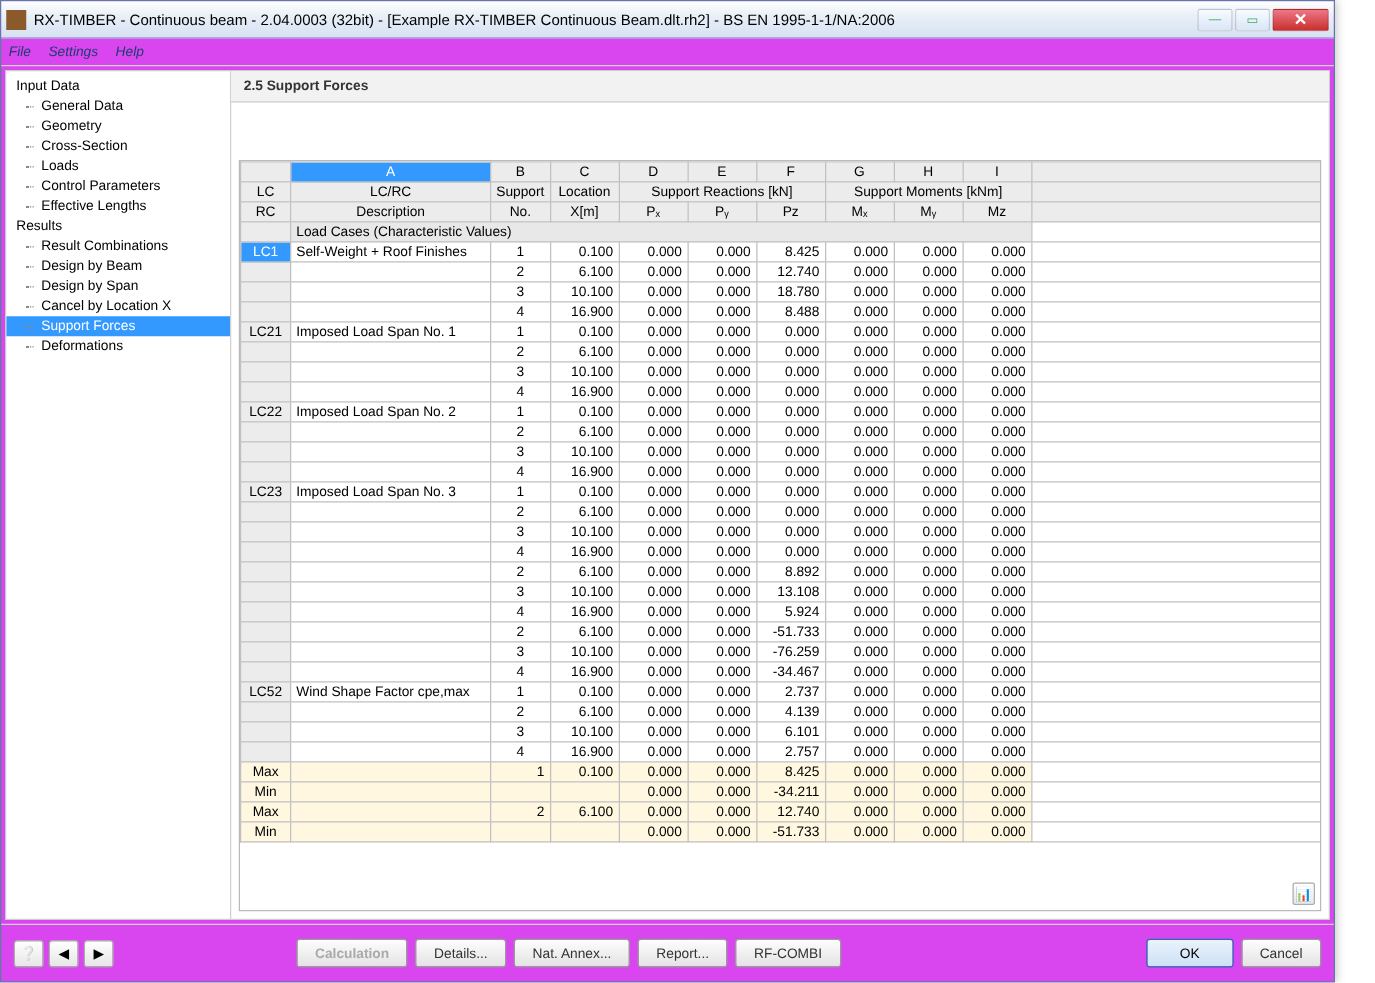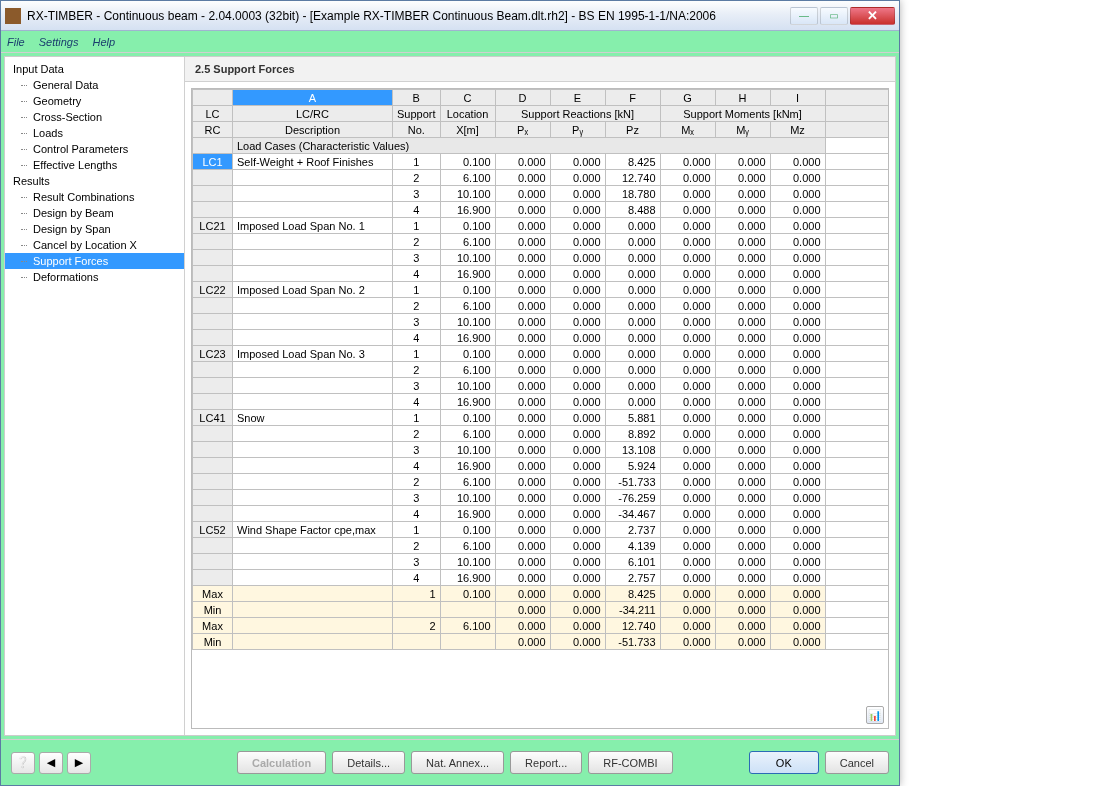--- a/index.html
+++ b/index.html
@@ -1,39 +1,39 @@
 <!DOCTYPE html>
 <html><head>
 <meta charset="utf-8">
 <style>
 * { box-sizing: border-box; margin: 0; padding: 0; }
 body { font-family: "Segoe UI", Tahoma, sans-serif; font-size: 11px; background: #fff; }
 
-.window { width: 900px; height: 786px; border: 1px solid #5b7ba3; background: #86efac; display: flex; flex-direction: column; box-shadow: 0 0 8px rgba(0,0,0,0.3); }
+.window { width: 1068px; height: 786px; border: 1px solid #5b7ba3; background: #d946ef; display: flex; flex-direction: column; box-shadow: 0 0 8px rgba(0,0,0,0.3); }
 
 .titlebar { height: 30px; background: linear-gradient(#fdfefe, #e8eef7 45%, #d5e1f2); display: flex; align-items: center; padding: 0 4px; border-bottom: 1px solid #a0b4d0; }
 .titlebar .app-icon { width: 16px; height: 16px; background: #8b5a2b; margin-right: 6px; }
 .titlebar .title { flex: 1; color: #000; font-size: 12px; }
 .titlebar .win-btns { display: flex; }
 .titlebar .win-btn { width: 28px; height: 18px; margin-left: 2px; border: 1px solid rgba(0,0,0,0.15); border-radius: 2px; display: flex; align-items: center; justify-content: center; font-size: 10px; }
 .titlebar .min, .titlebar .max { background: linear-gradient(#f7fbff,#d9e6f7); color: #4a6; }
 .titlebar .close { width: 45px; background: linear-gradient(#e78, #c9302c); color: #fff; font-weight: bold; font-size: 13px; }
 
 .menubar { height: 22px; display: flex; align-items: center; padding: 0 6px; border-bottom: 1px solid #d0d0d0; font-style: italic; }
 .menubar span { margin-right: 14px; color: #1a3e6e; cursor: default; }
 
 .client { flex: 1; display: flex; border: 1px solid #ccc; margin: 3px; background: #fff; }
 
 .sidebar { width: 180px; border-right: 1px solid #d0d0d0; padding: 4px 0; overflow: auto; }
 .sidebar .group { color: #000; padding: 2px 8px; }
 .sidebar .item { padding: 2px 8px 2px 28px; color: #000; position: relative; }
 .sidebar .item::before { content: ""; position: absolute; left: 16px; top: 50%; width: 6px; border-top: 1px dotted #888; }
 .sidebar .item.selected { background: #3399ff; color: #fff; }
 
-.main { flex: 1; display: flex; flex-direction: column; }
+.main { flex: 1; display: flex; flex-direction: column; gap: 40px; }
 .section-title { padding: 6px 10px; font-weight: bold; color: #333; border-bottom: 1px solid #d0d0d0; background: #f2f2f2; }
 
 .grid-wrap { flex: 1; overflow: auto; margin: 6px; border: 1px solid #bbb; position: relative; }
 table { border-collapse: collapse; width: 100%; font-size: 11px; }
 th, td { border: 1px solid #c0c0c0; padding: 1px 4px; height: 16px; background: #fff; white-space: nowrap; }
 th { background: #ececec; font-weight: normal; text-align: center; }
 th.colA { background: #3399ff; color: #fff; }
 td.rowhdr { background: #ececec; text-align: center; width: 40px; }
 td.rowhdr.sel { background: #3399ff; color: #fff; }
 td.grouphdr { background: #e8e8e8; font-weight: normal; }
@@ -339,33 +339,20 @@
                 <td class="num">16.900</td>
                 <td class="num">0.000</td>
                 <td class="num">0.000</td>
                 <td class="num">0.000</td>
                 <td class="num">0.000</td>
                 <td class="num">0.000</td>
                 <td class="num">0.000</td>
                 <td class="spacer-col"></td>
               </tr>
               <tr>
-                <td class="rowhdr ">LC41</td>
-                <td>Snow</td>
-                <td class="ctr">1</td>
-                <td class="num">0.100</td>
-                <td class="num">0.000</td>
-                <td class="num">0.000</td>
-                <td class="num">5.881</td>
-                <td class="num">0.000</td>
-                <td class="num">0.000</td>
-                <td class="num">0.000</td>
-                <td class="spacer-col"></td>
-              </tr>
-              <tr>
                 <td class="rowhdr"></td>
                 <td></td>
                 <td class="ctr">2</td>
                 <td class="num">6.100</td>
                 <td class="num">0.000</td>
                 <td class="num">0.000</td>
                 <td class="num">8.892</td>
                 <td class="num">0.000</td>
                 <td class="num">0.000</td>
                 <td class="num">0.000</td>

